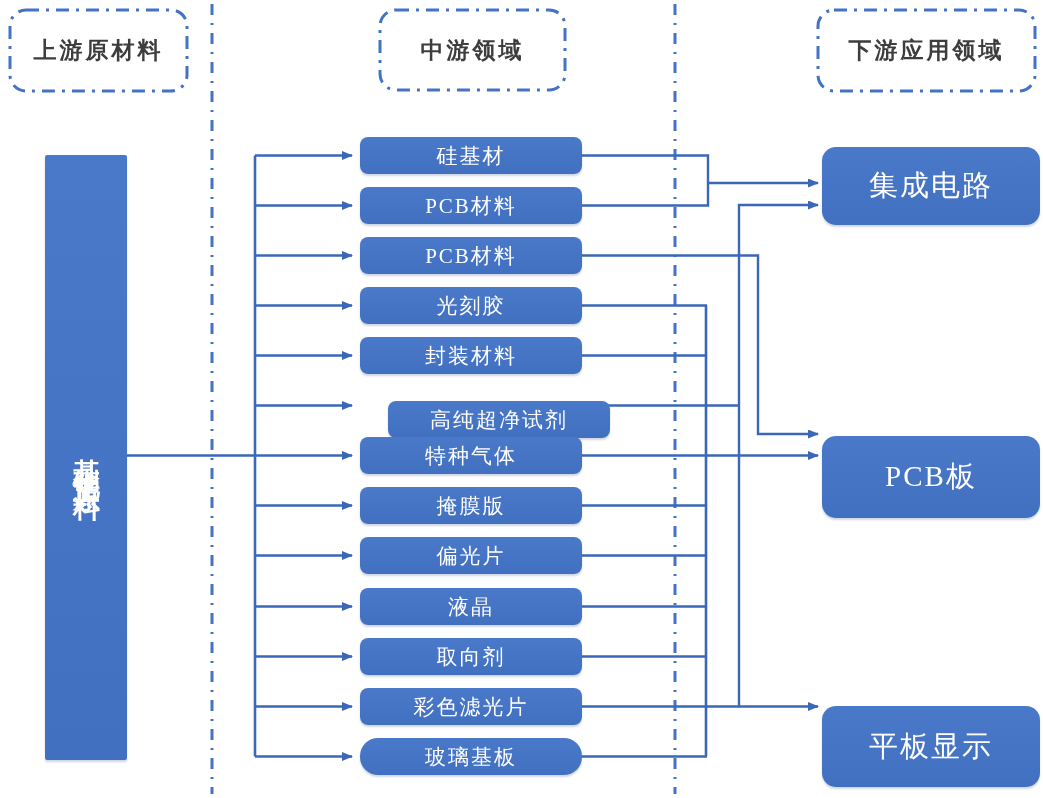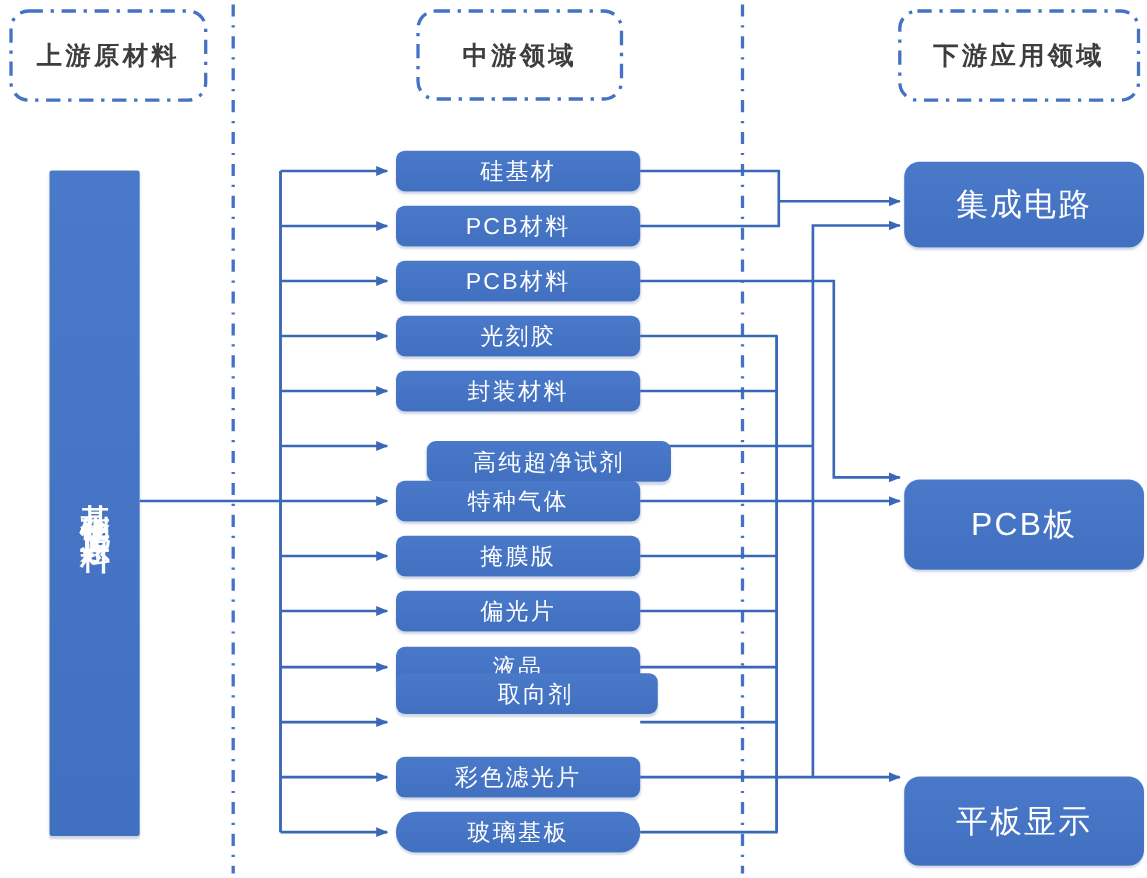--- a/index.html
+++ b/index.html
@@ -6,21 +6,21 @@
     --bg:#ffffff;
     --box-fill:#4472C4;
     --line:#3A67B7;
     --dash:#4472C4;
     --header-text:#3d3d3d;
     --box-text:#ffffff;
   }
   html,body{margin:0;padding:0;background:#fff;}
   .canvas{
     position:relative;width:1043px;height:798px;background:var(--bg);
-    font-family:Liberation Sans, sans-serif;overflow:hidden;
+    font-family:Liberation Serif, serif;overflow:hidden;
   }
   .lines{position:absolute;left:0;top:0;width:1043px;height:798px;}
   .lines line,.lines path{stroke:var(--line);stroke-width:2.4;fill:none;}
   .lines .trunk{stroke-width:2.6;}
   .lines rect{stroke:var(--dash);stroke-width:3;fill:none;stroke-dasharray:13 7 3 7;}
   .lines .divider{stroke:var(--dash);stroke-width:3;stroke-dasharray:11 8 2 8;}
   .lines marker path{fill:var(--line);stroke:none;}
   .hdr{
     position:absolute;display:flex;align-items:center;justify-content:center;
     color:var(--header-text);font-size:23px;font-weight:600;letter-spacing:3px;
@@ -106,21 +106,21 @@
   <div class="box mid" style="top:137px;">硅基材</div>
   <div class="box mid" style="top:187px;">PCB材料</div>
   <div class="box mid" style="top:237px;">PCB材料</div>
   <div class="box mid" style="top:287px;">光刻胶</div>
   <div class="box mid" style="top:337px;">封装材料</div>
   <div class="box mid" style="top:401px;margin-left:28px;">高纯超净试剂</div>
   <div class="box mid" style="top:437px;">特种气体</div>
   <div class="box mid" style="top:487px;">掩膜版</div>
   <div class="box mid" style="top:537px;">偏光片</div>
   <div class="box mid" style="top:588px;">液晶</div>
-  <div class="box mid" style="top:612px;padding-left:16px;">取向剂</div>
+  <div class="box mid" style="top:638px;">取向剂</div>
   <div class="box mid" style="top:688px;">彩色滤光片</div>
   <div class="box mid" style="top:738px;border-radius:18px;">玻璃基板</div>
 
   <div class="box down" style="top:147px;height:78px;">集成电路</div>
   <div class="box down" style="top:436px;height:82px;">PCB板</div>
   <div class="box down" style="top:662px;height:81px;margin-top:44px;">平板显示</div>
 
 </div>
 
 </body></html>

